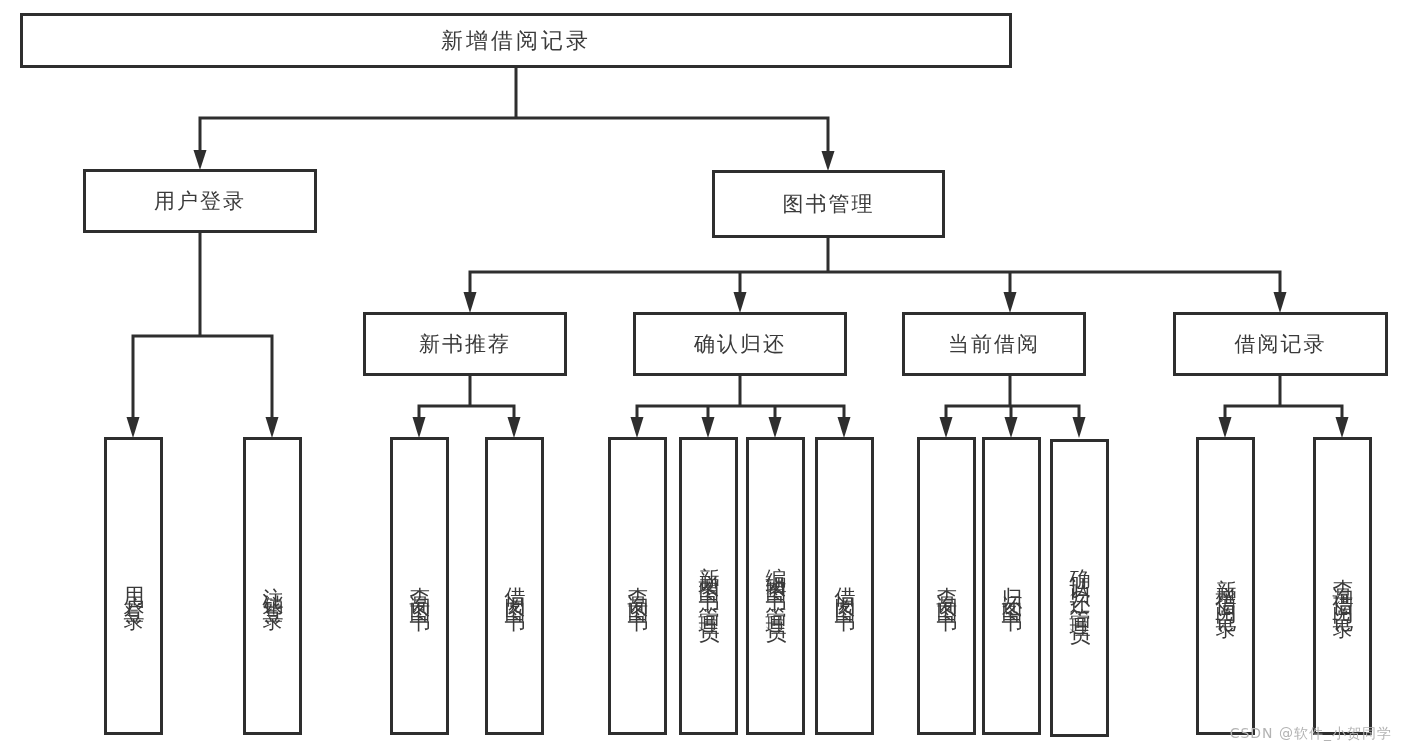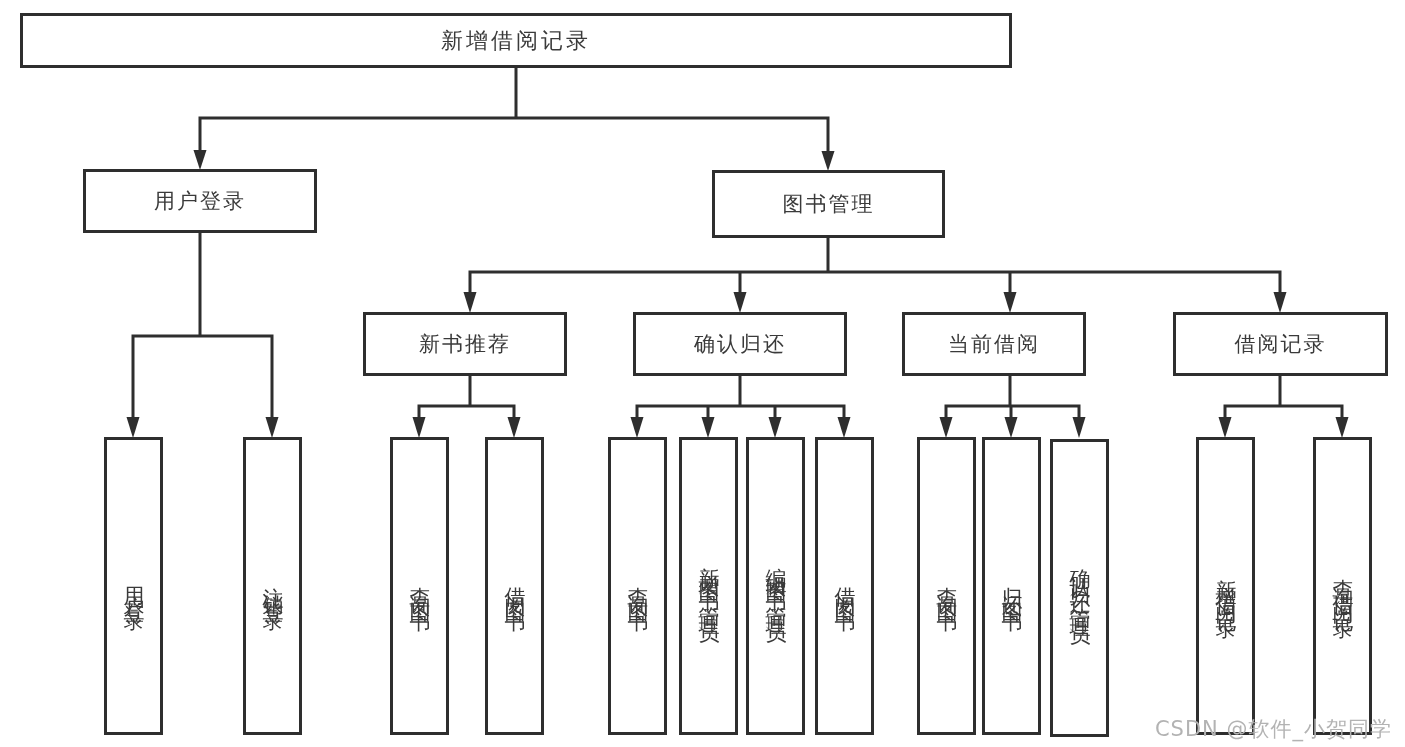--- a/index.html
+++ b/index.html
@@ -44,21 +44,21 @@
     text-orientation: mixed;
     font-size: 21px;
     letter-spacing: 8px;
     line-height: 1;
     white-space: nowrap;
   }
   .watermark {
     position: absolute;
     right: 13px;
     bottom: 4px;
-    font-size: 21px;
+    font-size: 14px;
     color: #b3b3b3;
     letter-spacing: 1px;
     white-space: nowrap;
   }
 </style>
 </head>
 <body>
 
 <div class="canvas">
 

